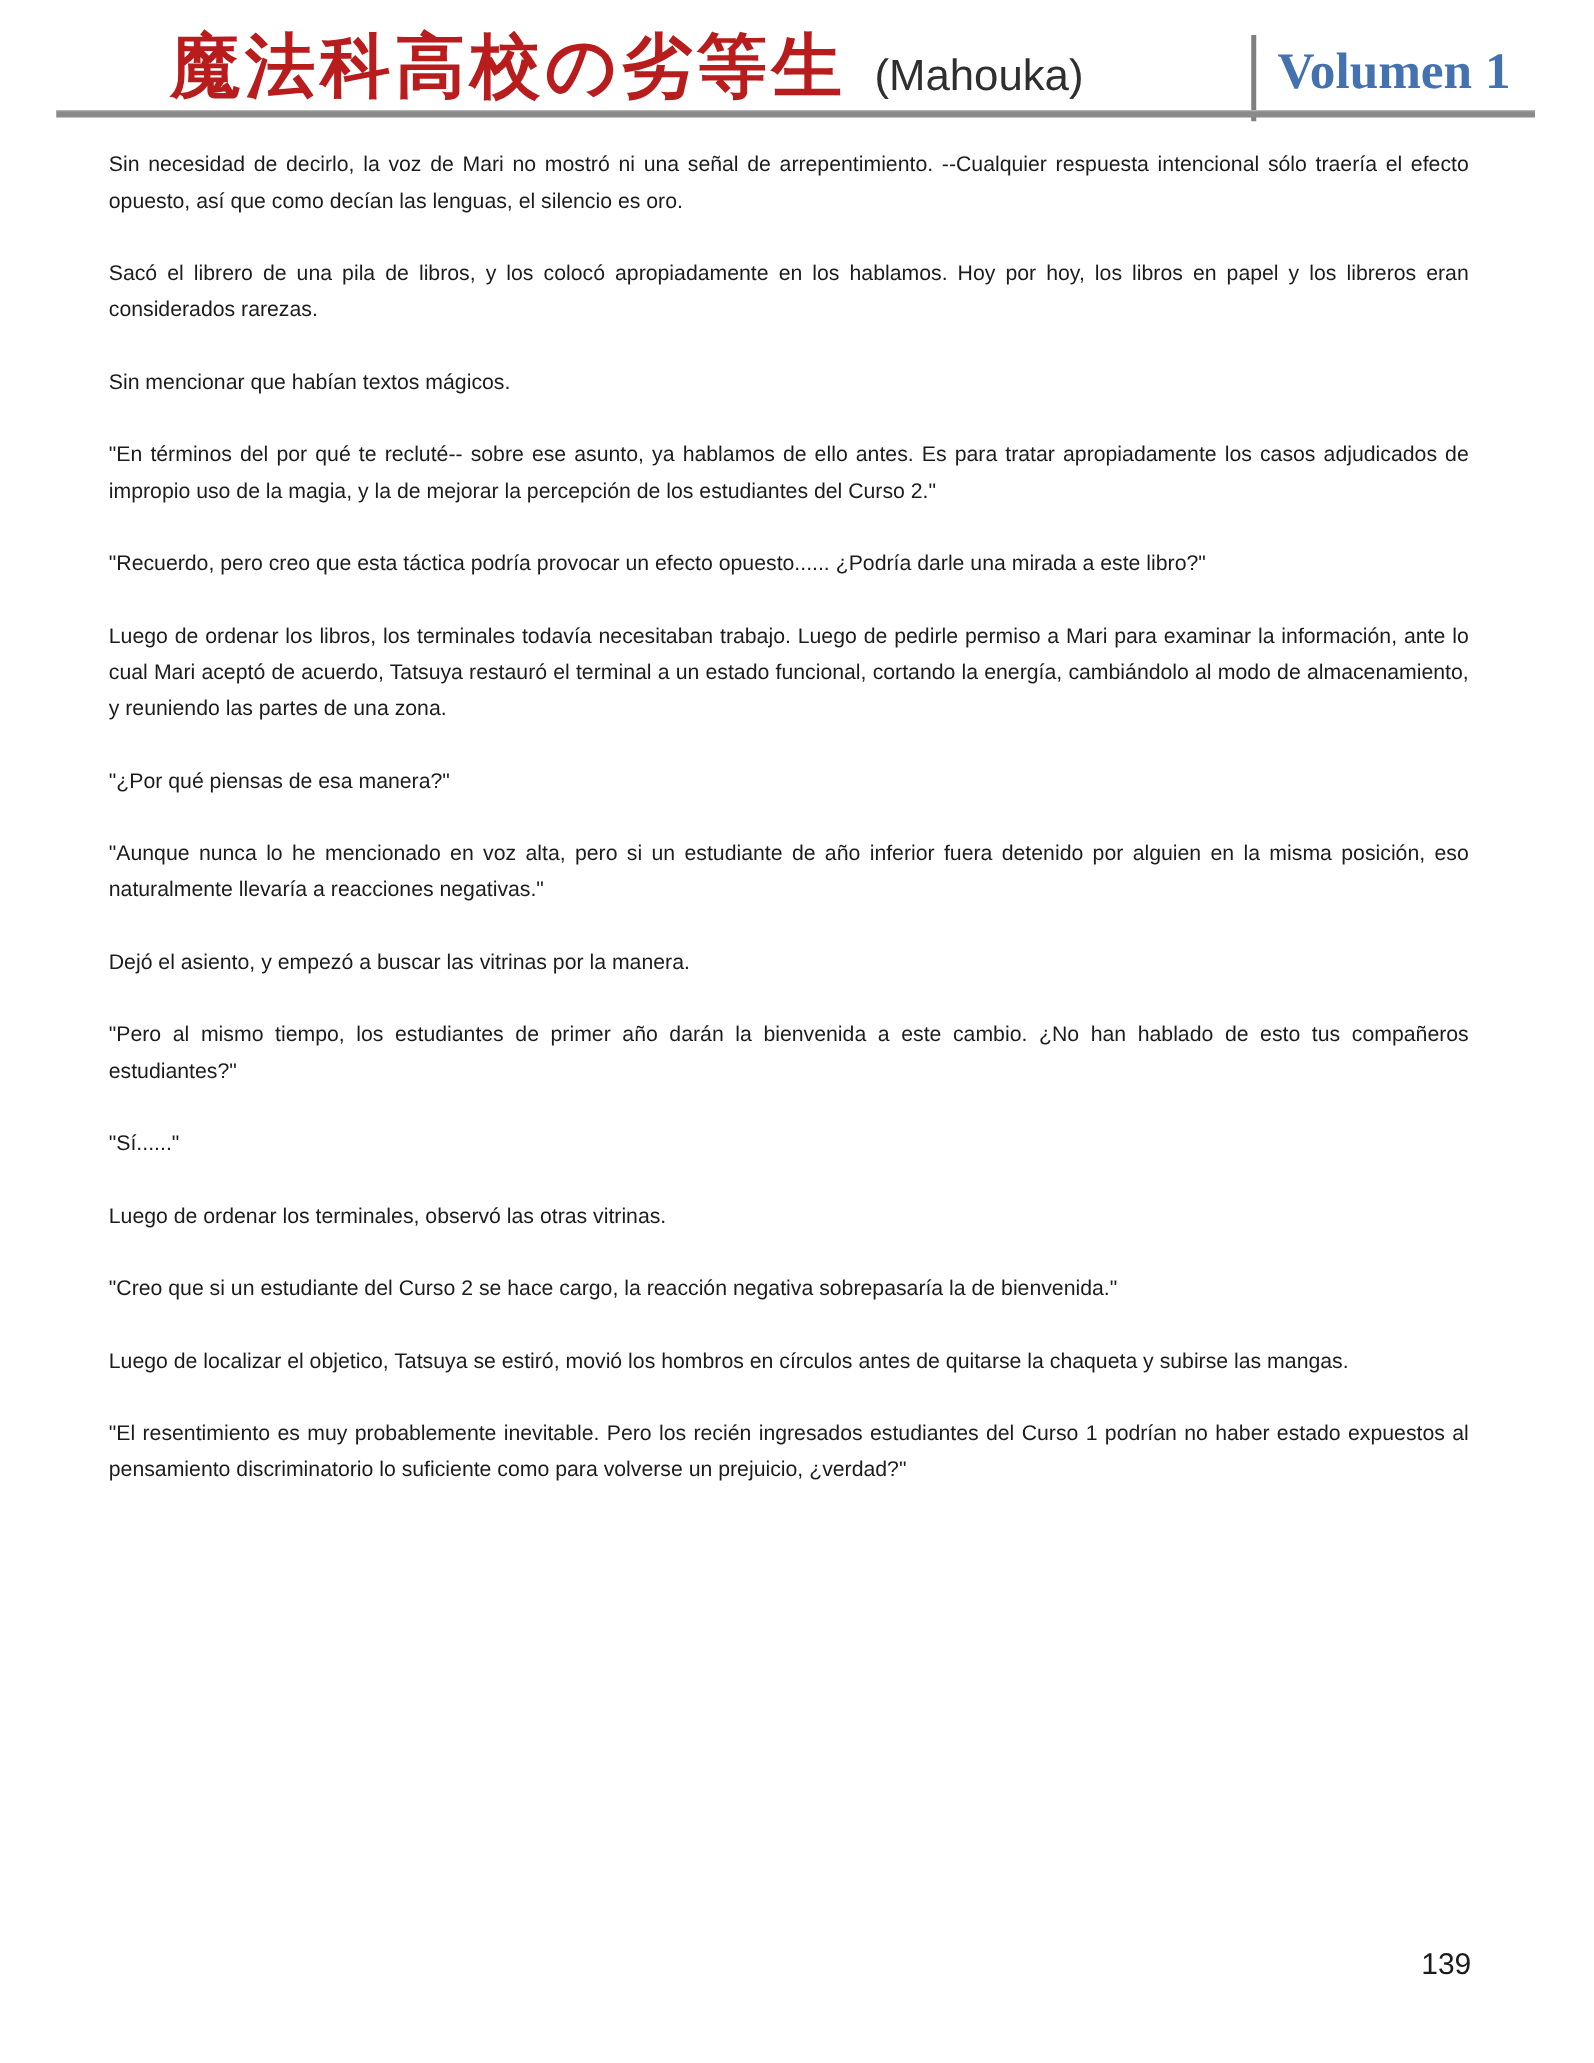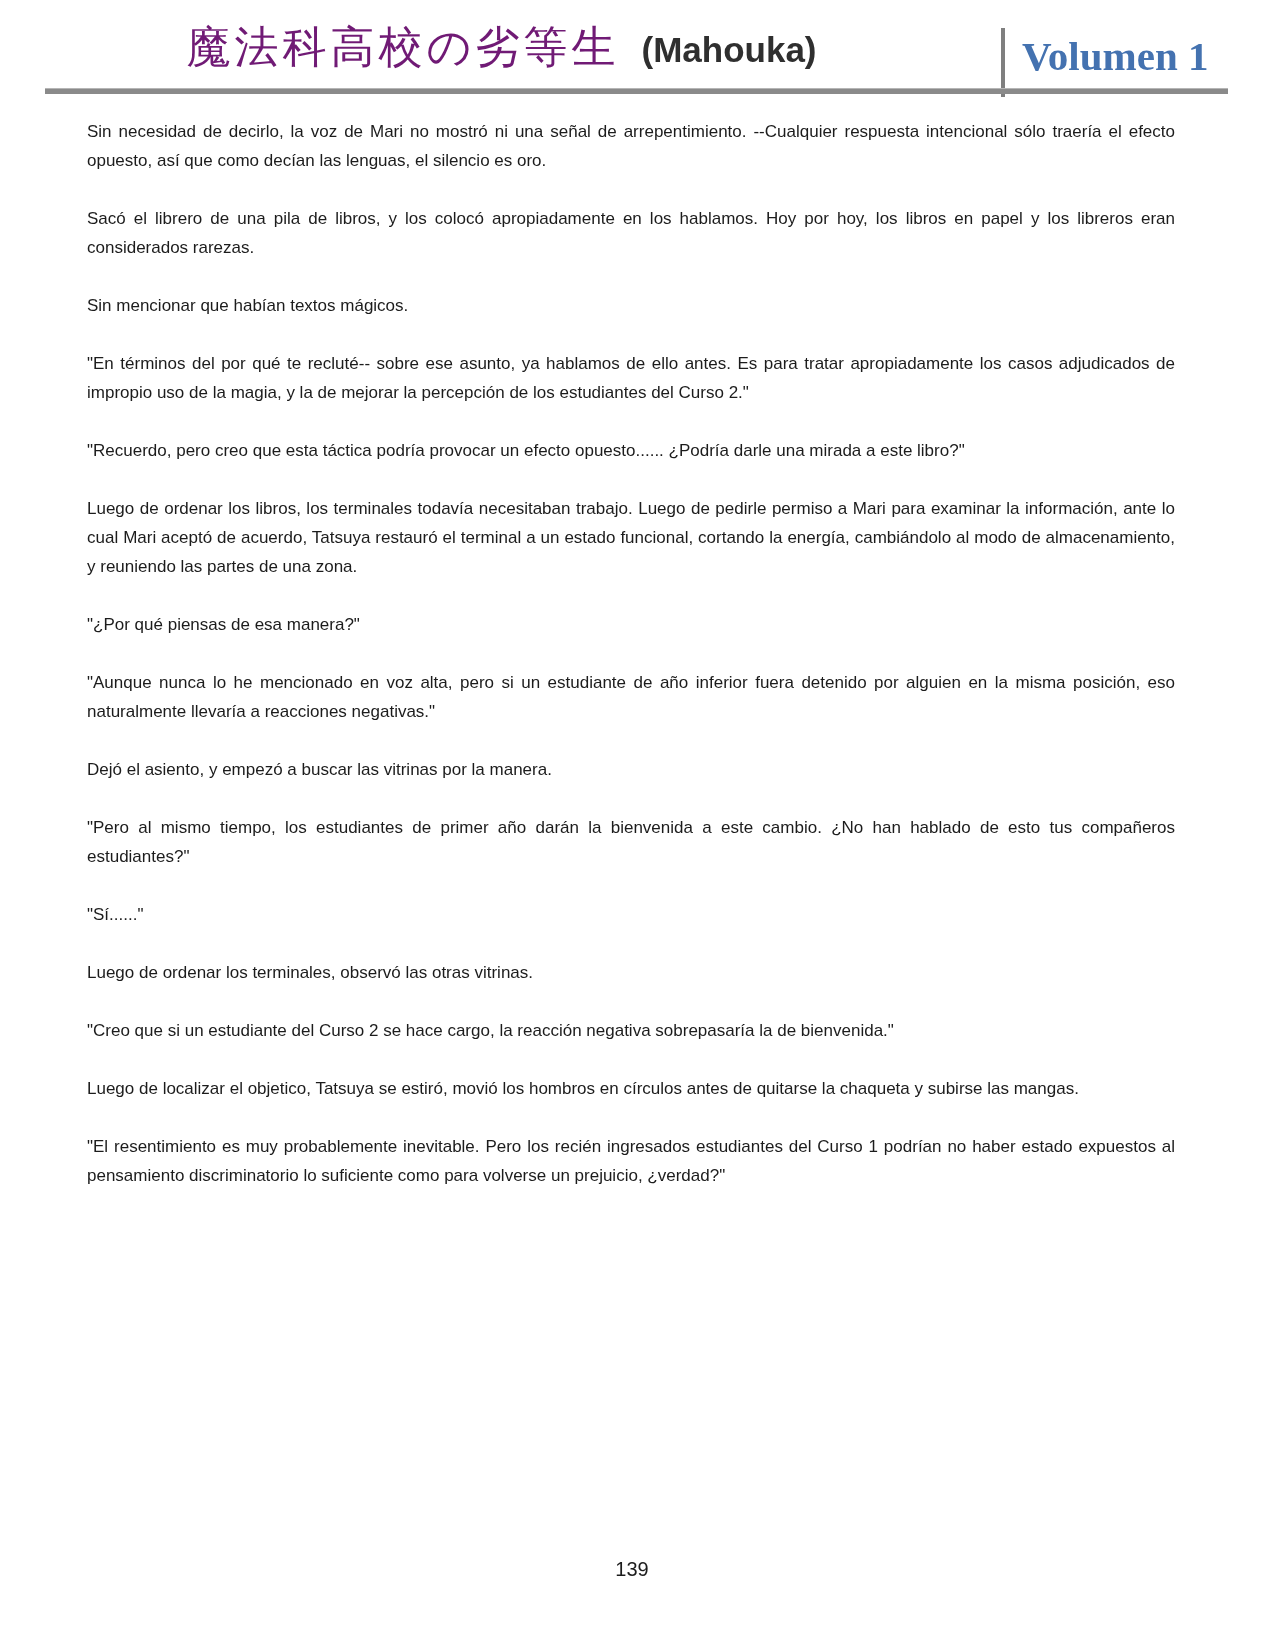--- a/index.html
+++ b/index.html
@@ -23,30 +23,30 @@
     top: 26px;
     width: 1003px;
     height: 62px;
     display: flex;
     align-items: baseline;
     justify-content: center;
     white-space: nowrap;
   }
   .title-jp {
     font-family: "Liberation Serif", serif;
-    font-size: 44px;
-    font-weight: 400;
-    color: #701a75;
+    font-size: 56px;
+    font-weight: 700;
+    color: #b91c1c;
     letter-spacing: 4px;
     line-height: 1;
   }
   .title-latin {
     font-family: "Liberation Sans", sans-serif;
     font-size: 35px;
-    font-weight: 700;
+    font-weight: 400;
     color: #2f2f2f;
     margin-left: 22px;
     line-height: 1;
   }
   .header-vline {
     position: absolute;
     left: 1001px;
     top: 28px;
     width: 4px;
     height: 69px;
@@ -88,22 +88,22 @@
     text-align: justify;
     text-justify: inter-word;
   }
 
   
   .page-number {
     position: absolute;
     left: 87px;
     top: 1558px;
     width: 1090px;
-    text-align: center;
-    font-size: 20px;
+    text-align: right;
+    font-size: 24px;
     color: #1c1c1c;
   }
 </style>
 </head>
 <body>
 
 <div class="page">
 
   <div class="header-title">
     <span class="title-jp">魔法科高校の劣等生</span>

